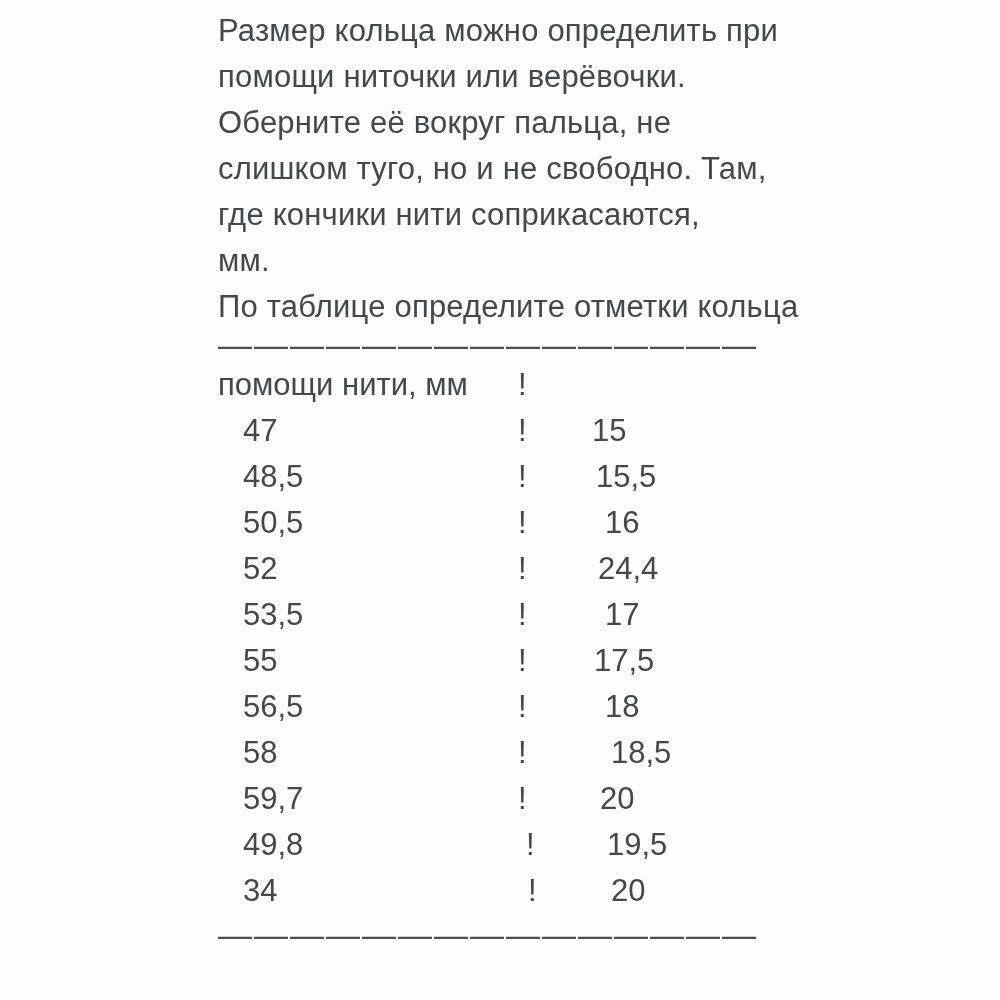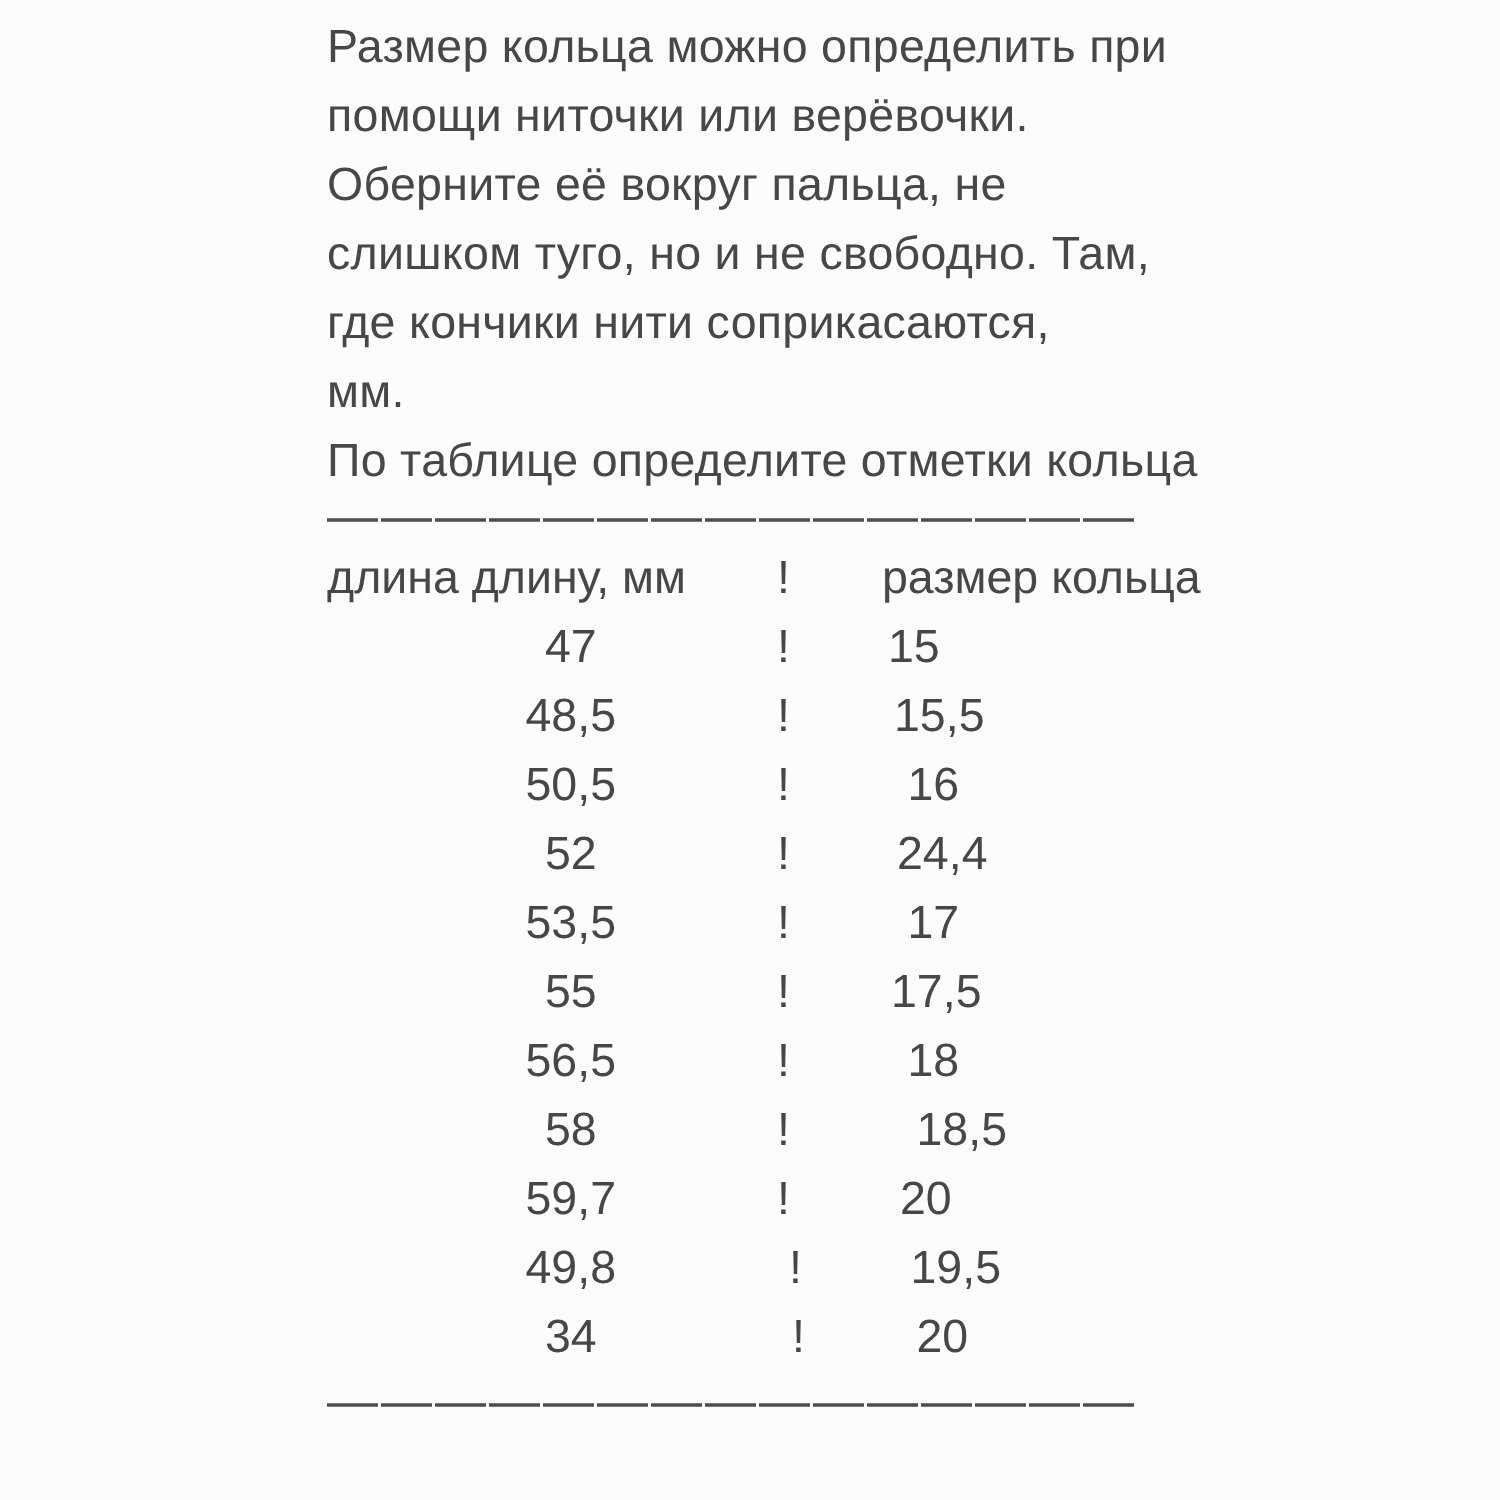--- a/index.html
+++ b/index.html
@@ -51,21 +51,20 @@
     display:flex;
     line-height:46px;
     white-space:nowrap;
   }
   .c1{
     width:300px;
     box-sizing:border-box;
   }
   .row:not(.header) .c1{
     padding-left:25px;
-    text-align:center;
   }
   .sep{
     width:70px;
     box-sizing:border-box;
   }
   .c2{
     flex:1;
   }
   
   .tbl .row:nth-child(2)  .c2{padding-left:4px}
@@ -94,23 +93,22 @@
     <div class="line">слишком туго, но и не свободно. Там,</div>
     <div class="line">где кончики нити соприкасаются,</div>
     <div class="line">мм.</div>
     <div class="line">По таблице определите отметки кольца</div>
   </div>
 
   <div class="divider top">———————————————</div>
 
   <div class="tbl">
     <div class="row header">
-      <span class="c1">длина длину, мм</span>
+      <span class="c1">помощи нити, мм</span>
       <span class="sep">!</span>
-      <span class="c2">размер кольца</span>
     </div>
     <div class="row">
       <span class="c1">47</span>
       <span class="sep">!</span>
       <span class="c2">15</span>
     </div>
     <div class="row">
       <span class="c1">48,5</span>
       <span class="sep">!</span>
       <span class="c2">15,5</span>

